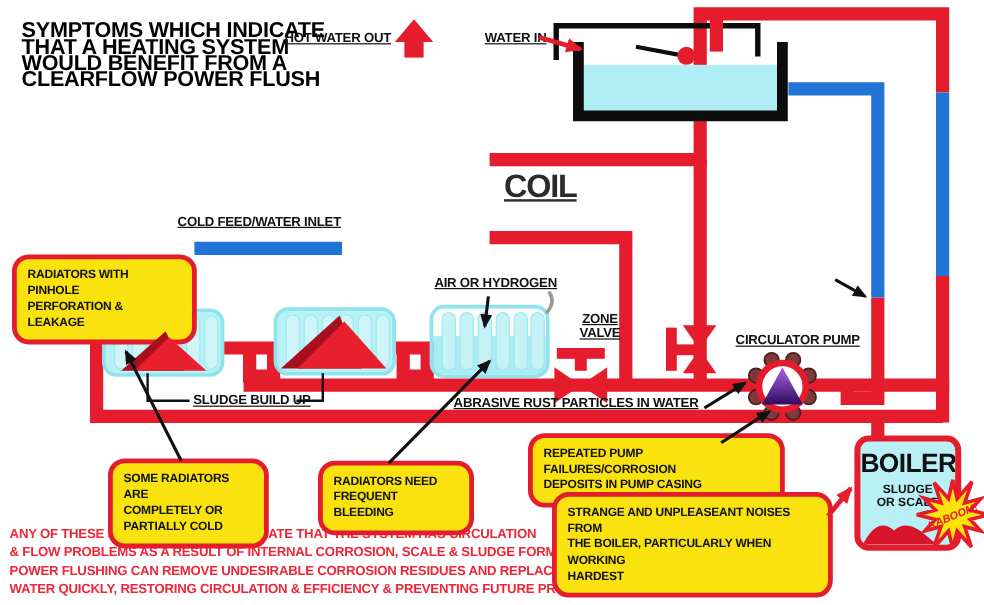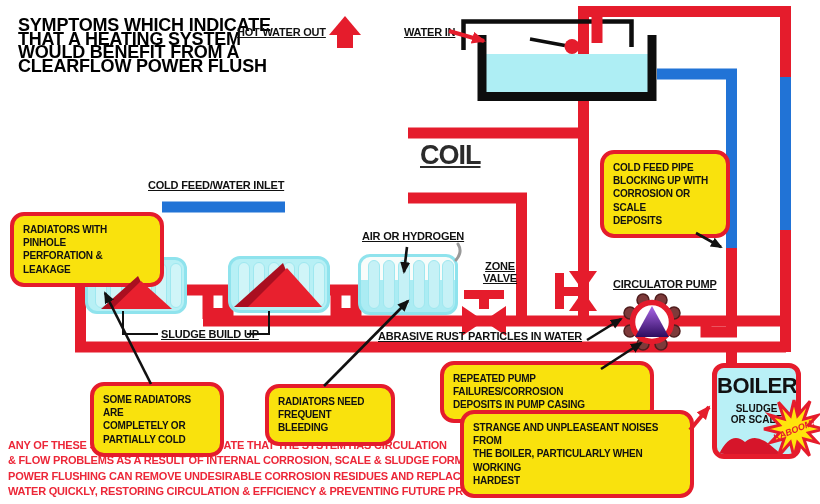--- a/index.html
+++ b/index.html
@@ -159,24 +159,20 @@
   <div class="lbl" style="left:613px;top:278px">CIRCULATOR PUMP</div>
   <div class="lbl" style="left:378px;top:330px">ABRASIVE RUST PARTICLES IN WATER</div>
   <div class="lbl" style="left:161px;top:328px">SLUDGE BUILD UP</div>
   <div id="footer" class="abs pre">ANY OF THESE SYMPTOMS COULD INDICATE THAT THE SYSTEM HAS CIRCULATION
 &amp; FLOW PROBLEMS AS A RESULT OF INTERNAL CORROSION, SCALE &amp; SLUDGE FORMATION.
 POWER FLUSHING CAN REMOVE UNDESIRABLE CORROSION RESIDUES AND REPLACE AGGRESSIVE
 WATER QUICKLY, RESTORING CIRCULATION &amp; EFFICIENCY  &amp; PREVENTING FUTURE PROBLEMS</div>
 
   <div class="callout" style="left:10px;top:212px;width:128px">RADIATORS WITH PINHOLE
 PERFORATION &amp; LEAKAGE</div>
-  <div class="callout" style="left:600px;top:150px;width:104px">COLD FEED PIPE
-BLOCKING UP WITH
-CORROSION OR SCALE
-DEPOSITS</div>
   <div class="callout" style="left:90px;top:382px;width:108px">SOME RADIATORS ARE
 COMPLETELY OR
 PARTIALLY COLD</div>
   <div class="callout" style="left:265px;top:384px;width:104px">RADIATORS NEED
 FREQUENT BLEEDING</div>
   <div class="callout" style="left:440px;top:361px;width:188px">REPEATED PUMP FAILURES/CORROSION
 DEPOSITS IN PUMP CASING</div>
   <div class="callout" style="left:460px;top:410px;width:208px">STRANGE AND UNPLEASEANT NOISES FROM
 THE BOILER, PARTICULARLY WHEN WORKING
 HARDEST</div>

